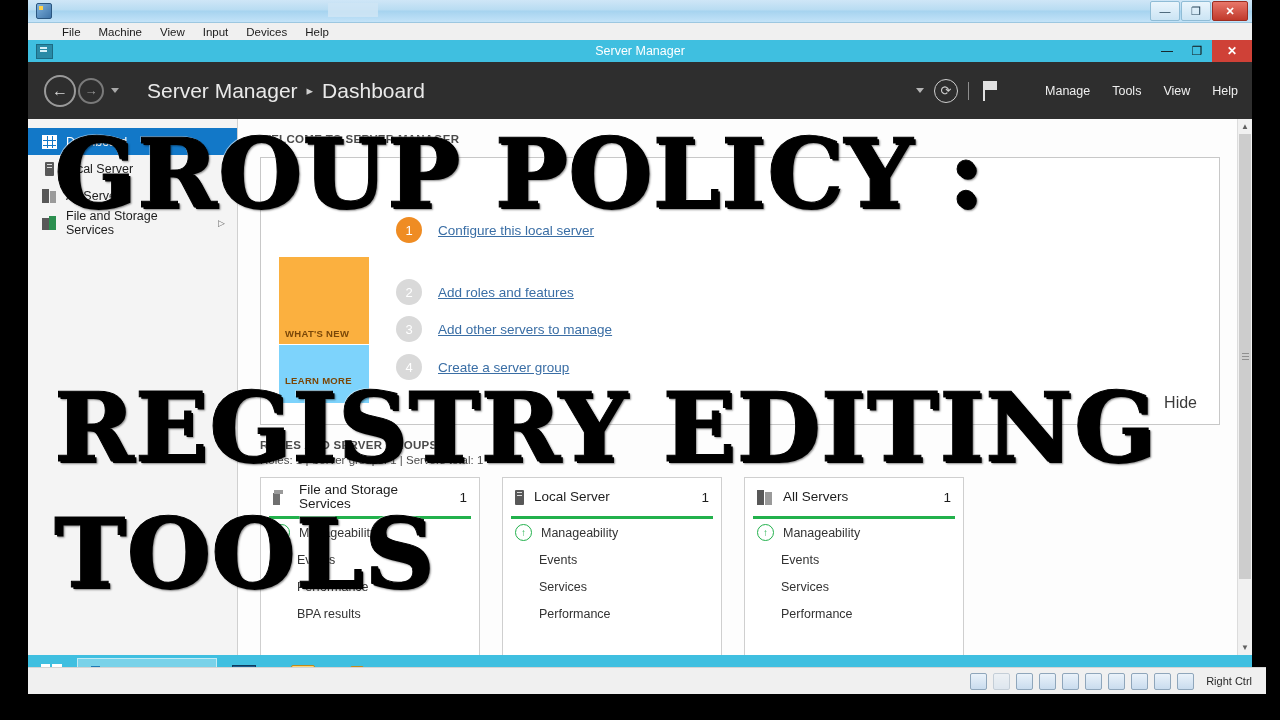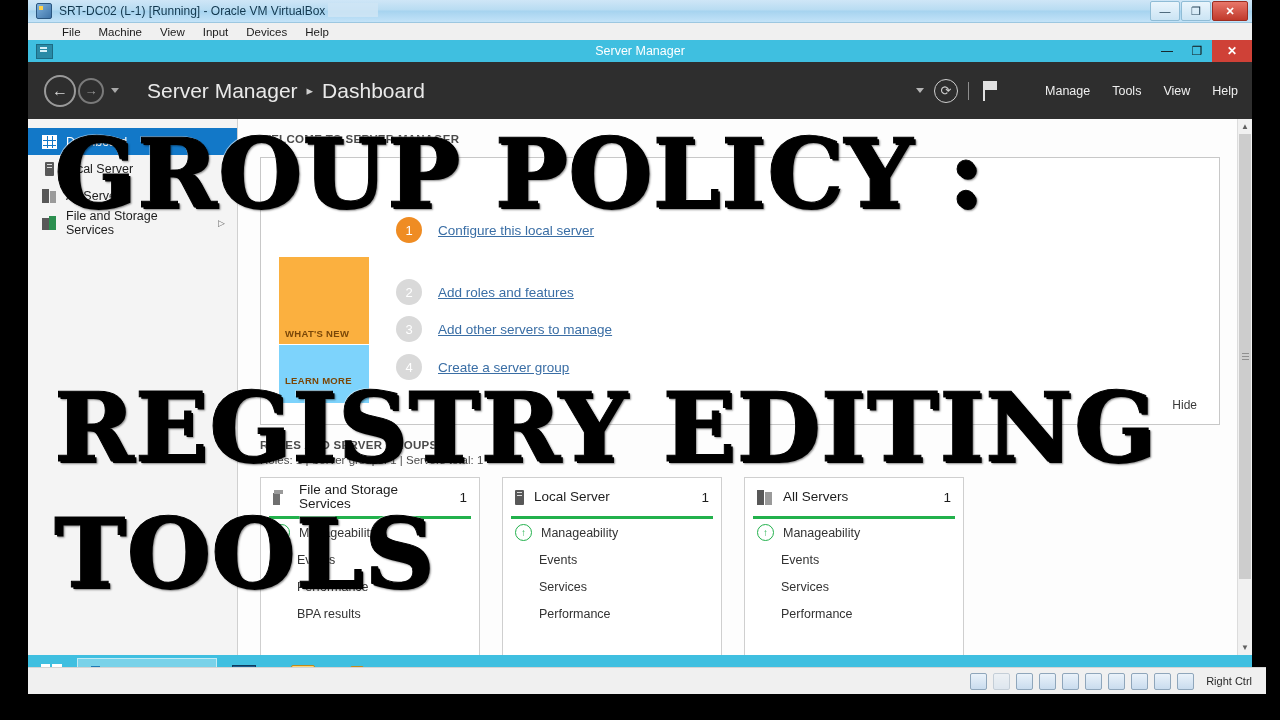--- a/index.html
+++ b/index.html
@@ -88,21 +88,21 @@
   #welcome-tile .stripe-quick{position:absolute;left:18px;top:22px;width:90px;height:77px;background:#ef6723;}
   #welcome-tile .stripe-quick .lbl{position:absolute;left:6px;bottom:5px;font-size:9.5px;color:#fff;font-weight:bold;letter-spacing:.3px;}
   #welcome-tile .stripe-new{position:absolute;left:18px;top:99px;width:90px;height:87px;background:#fbb03f;}
   #welcome-tile .stripe-new .lbl{position:absolute;left:6px;bottom:5px;font-size:9.5px;color:#7a4708;font-weight:bold;letter-spacing:.3px;}
   #welcome-tile .stripe-learn{position:absolute;left:18px;top:186px;width:90px;height:58px;background:#7dd3fc;border-top:1px solid #fff;}
   #welcome-tile .stripe-learn .lbl{position:absolute;left:6px;top:30px;font-size:9.5px;color:#7a4708;font-weight:bold;letter-spacing:.3px;}
   .qs-row{position:absolute;left:135px;display:flex;align-items:center;gap:16px;}
   .qs-num{width:26px;height:26px;border-radius:50%;display:flex;align-items:center;justify-content:center;font-size:13px;color:#fff;background:#d9d9d9;flex:none;}
   .qs-num.hot{background:#ef8c23;}
   .qs-link{font-size:13.5px;color:#3a6ea5;text-decoration:underline;}
-  .hide-link{position:absolute;right:22px;bottom:12px;font-size:12px;color:#3a3a3a;}
+  .hide-link{position:absolute;right:22px;bottom:12px;font-size:16px;color:#3a3a3a;}
 
   
   #roles-sub{font-size:11.5px;color:#4a4a4a;margin-top:3px;}
   #cards{display:flex;gap:22px;margin-top:11px;}
   .card{width:218px;border:1px solid #cfcfcf;background:#fff;height:200px;position:relative;}
   .card-head{display:flex;align-items:center;height:38px;padding:0 12px;gap:10px;}
   .card-title{font-size:13.5px;color:#1d1d1d;line-height:1.05;}
   .card-count{margin-left:auto;font-size:13.5px;color:#1d1d1d;}
   .card-bar{height:3px;background:#22b14c;margin:0 8px;}
   .card-row{height:27px;display:flex;align-items:center;padding-left:12px;gap:9px;font-size:12.5px;color:#333;}
@@ -163,21 +163,20 @@
   #ov3{left:54px;top:380px;font-size:96px;letter-spacing:1px;text-align:center;}
   #ov4{left:54px;top:506px;font-size:96px;letter-spacing:1px;}
 </style>
 </head>
 <body>
 
 <div id="vbox-window">
 
   <div id="vbox-titlebar">
     <div class="vb-icon"></div>
-    <div id="vbox-title-text">SRT-DC02 (L-1) [Running] - Oracle VM VirtualBox</div>
     <div id="vbox-title-smear"></div>
     <div class="winbtns">
       <div class="winbtn">—</div>
       <div class="winbtn">❐</div>
       <div class="winbtn close">✕</div>
     </div>
   </div>
 
   <div id="vbox-menubar">
     <span>File</span>

